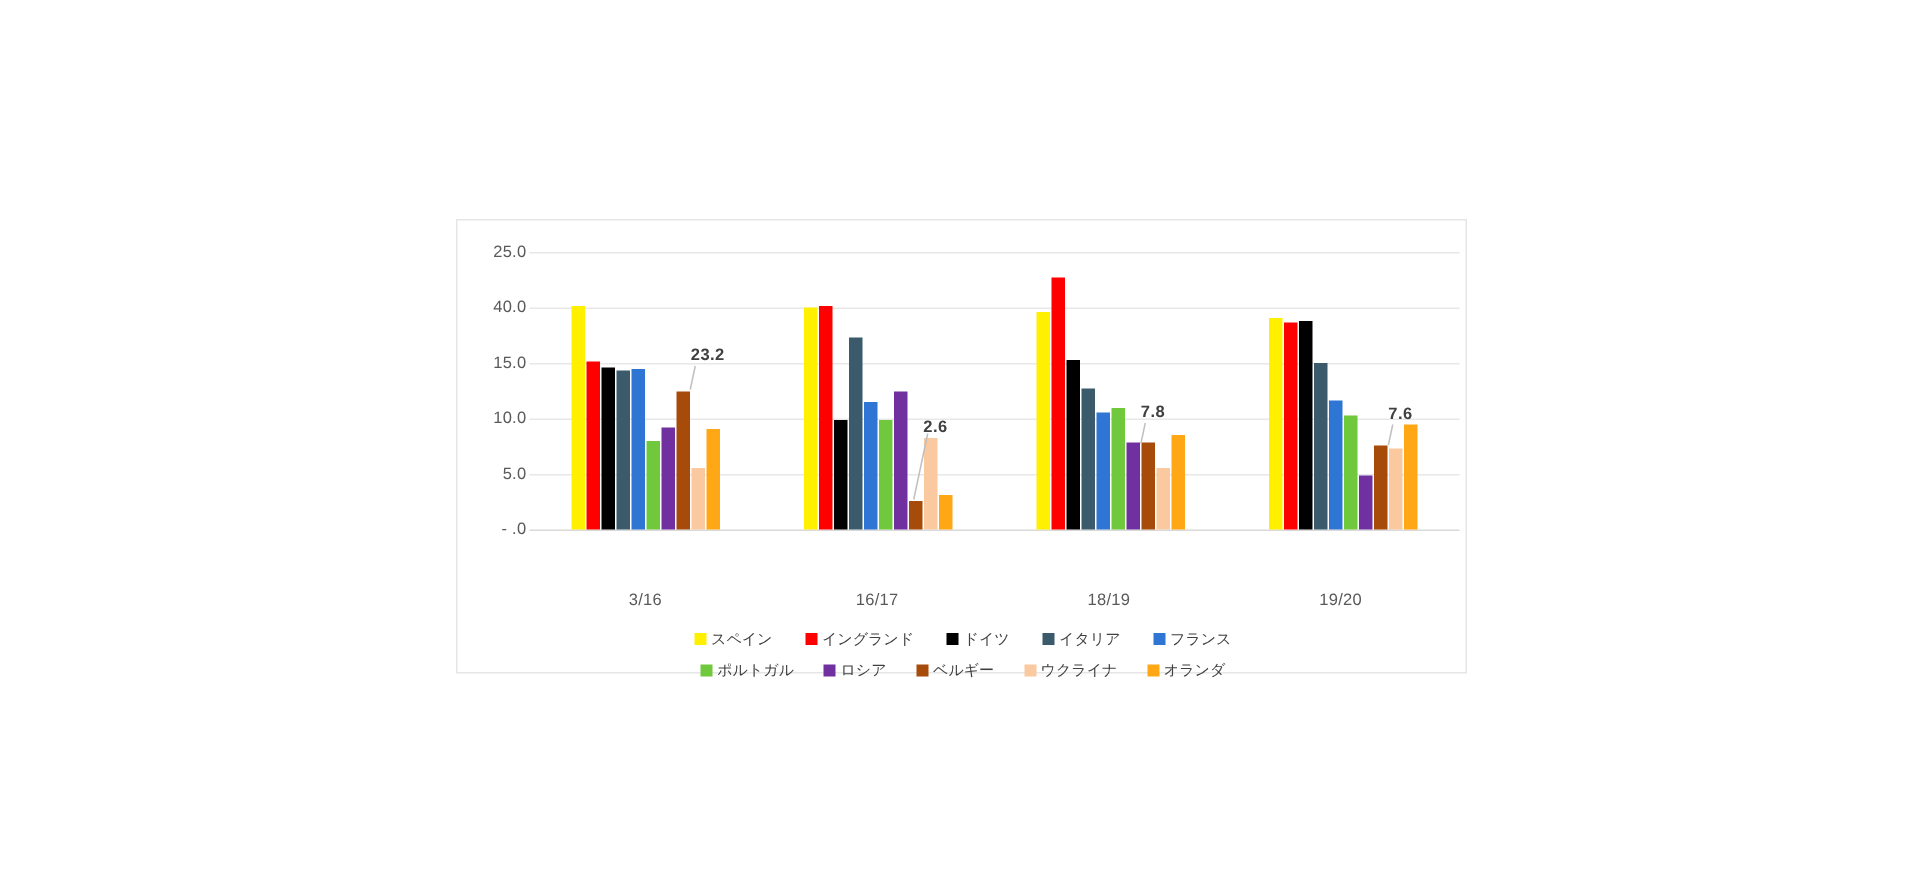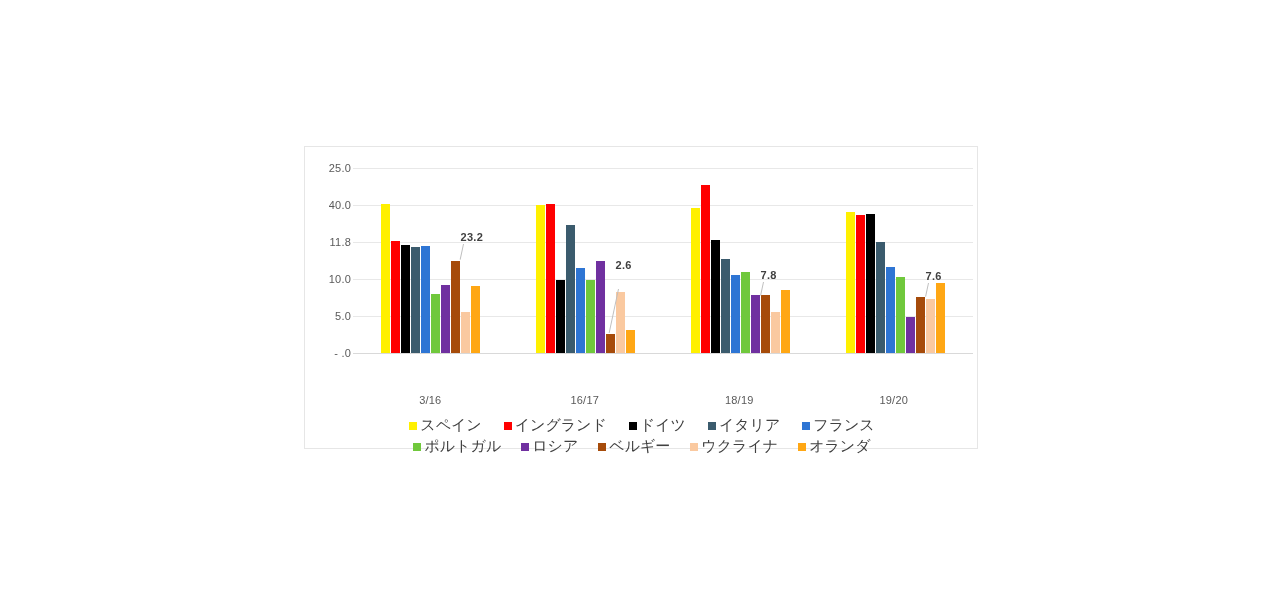--- a/index.html
+++ b/index.html
@@ -145,21 +145,21 @@
   .legend-row {
     width: 100%;
     display: flex;
     justify-content: center;
     align-items: center;
     height: 21px;
   }
   .legend-item {
     display: flex;
     align-items: center;
-    font-size: 15px;
+    font-size: 10px;
     color: #404040;
     white-space: nowrap;
     text-align: center;
   }
   .legend-swatch {
     width: 8px;
     height: 8px;
     margin-right: 3px;
     flex: 0 0 8px;
   }
@@ -174,21 +174,21 @@
         <div class="gridline" style="top: 21px;"></div>
         <div class="gridline" style="top: 58px;"></div>
         <div class="gridline" style="top: 95px;"></div>
         <div class="gridline" style="top: 132px;"></div>
         <div class="gridline" style="top: 169px;"></div>
         <div class="gridline zero-line" style="top: 206px;"></div>
       </div>
     <div id="y-axis">
         <div class="y-tick" style="top: 21px;">25.0</div>
         <div class="y-tick" style="top: 58px;">40.0</div>
-        <div class="y-tick" style="top: 95px;">11.8</div>
+        <div class="y-tick" style="top: 95px;">15.0</div>
         <div class="y-tick" style="top: 132px;">10.0</div>
         <div class="y-tick" style="top: 169px;">5.0</div>
         <div class="y-tick" style="top: 206px;">- .0</div>
       </div>
     <div id="plot-area">
         <div class="bar-group">
           <div class="bar" title="スペイン 16/17: 20.2" style="height: 149.48px; background: rgb(255, 240, 0); margin-bottom: 34px;"></div>
           <div class="bar" title="イングランド 16/17: 15.1" style="height: 111.74px; background: rgb(255, 0, 0); margin-bottom: 34px;"></div>
           <div class="bar" title="ドイツ 16/17: 14.6" style="height: 108.04px; background: rgb(0, 0, 0); margin-bottom: 34px;"></div>
           <div class="bar" title="イタリア 16/17: 14.3" style="height: 105.82px; background: rgb(59, 91, 109); margin-bottom: 34px;"></div>
@@ -205,21 +205,21 @@
           <div class="bar" title="スペイン 17/18: 20" style="height: 148px; background: rgb(255, 240, 0); margin-bottom: 34px;"></div>
           <div class="bar" title="イングランド 17/18: 20.1" style="height: 148.74px; background: rgb(255, 0, 0); margin-bottom: 34px;"></div>
           <div class="bar" title="ドイツ 17/18: 9.8" style="height: 72.52px; background: rgb(0, 0, 0); margin-bottom: 34px;"></div>
           <div class="bar" title="イタリア 17/18: 17.3" style="height: 128.02px; background: rgb(59, 91, 109); margin-bottom: 34px;"></div>
           <div class="bar" title="フランス 17/18: 11.5" style="height: 85.1px; background: rgb(46, 117, 212); margin-bottom: 34px;"></div>
           <div class="bar" title="ポルトガル 17/18: 9.9" style="height: 73.26px; background: rgb(112, 200, 60); margin-bottom: 34px;"></div>
           <div class="bar" title="ロシア 17/18: 12.5" style="height: 92.5px; background: rgb(112, 48, 160); margin-bottom: 34px;"></div>
           <div class="bar" title="ベルギー 17/18: 2.6" style="height: 19.24px; background: rgb(166, 75, 10); margin-bottom: 34px;"></div>
           <div class="bar" title="ウクライナ 17/18: 8.2" style="height: 60.68px; background: rgb(250, 201, 160); margin-bottom: 34px;"></div>
           <div class="bar" title="オランダ 17/18: 3.1" style="height: 22.94px; background: rgb(255, 167, 20); margin-bottom: 34px;"></div>
-          <div class="data-label" style="left: calc(50% + 30px); top: 112px; text-align: center;">2.6</div>
+          <div class="data-label" style="left: calc(50% + 30px); top: 132px; text-align: center;">2.6</div>
           <div class="leader" style="left: calc(50% + 32px); top: 142.18px; height: 44.58px; transform: rotate(12deg);"></div>
         </div>
         <div class="bar-group">
           <div class="bar" title="スペイン 18/19: 19.6" style="height: 145.04px; background: rgb(255, 240, 0); margin-bottom: 34px;"></div>
           <div class="bar" title="イングランド 18/19: 22.7" style="height: 167.98px; background: rgb(255, 0, 0); margin-bottom: 34px;"></div>
           <div class="bar" title="ドイツ 18/19: 15.3" style="height: 113.22px; background: rgb(0, 0, 0); margin-bottom: 34px;"></div>
           <div class="bar" title="イタリア 18/19: 12.7" style="height: 93.98px; background: rgb(59, 91, 109); margin-bottom: 34px;"></div>
           <div class="bar" title="フランス 18/19: 10.6" style="height: 78.44px; background: rgb(46, 117, 212); margin-bottom: 34px;"></div>
           <div class="bar" title="ポルトガル 18/19: 11" style="height: 81.4px; background: rgb(112, 200, 60); margin-bottom: 34px;"></div>
           <div class="bar" title="ロシア 18/19: 7.8" style="height: 57.72px; background: rgb(112, 48, 160); margin-bottom: 34px;"></div>

